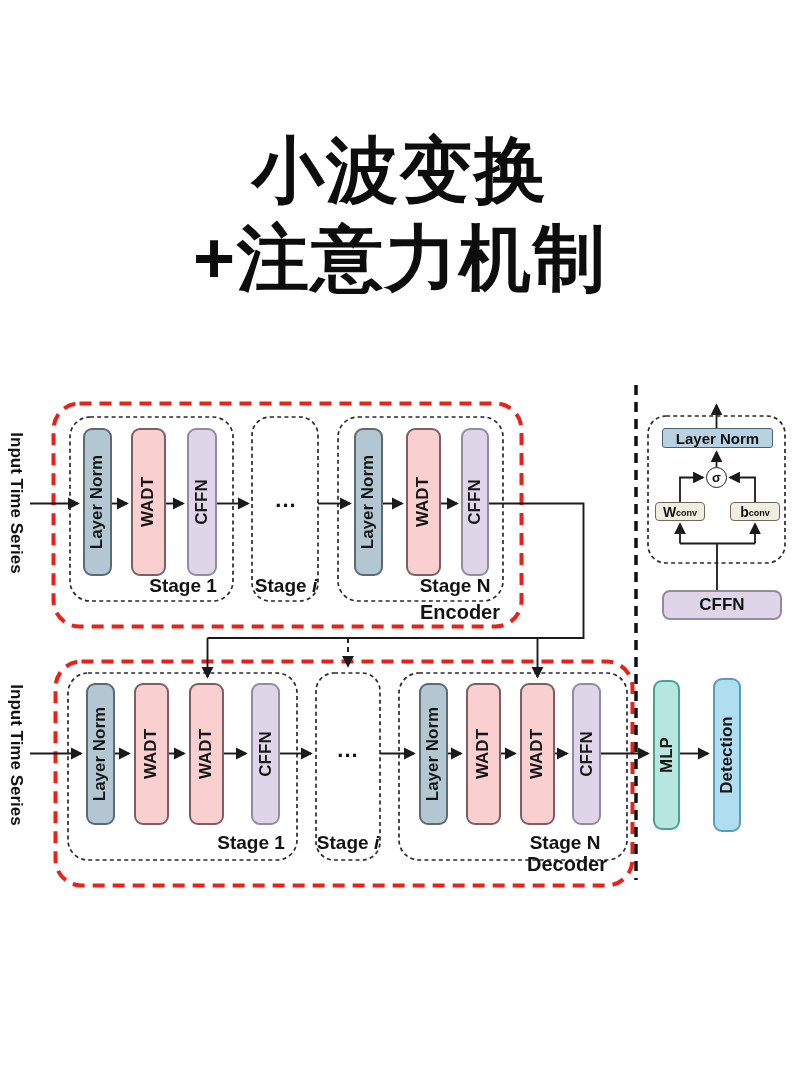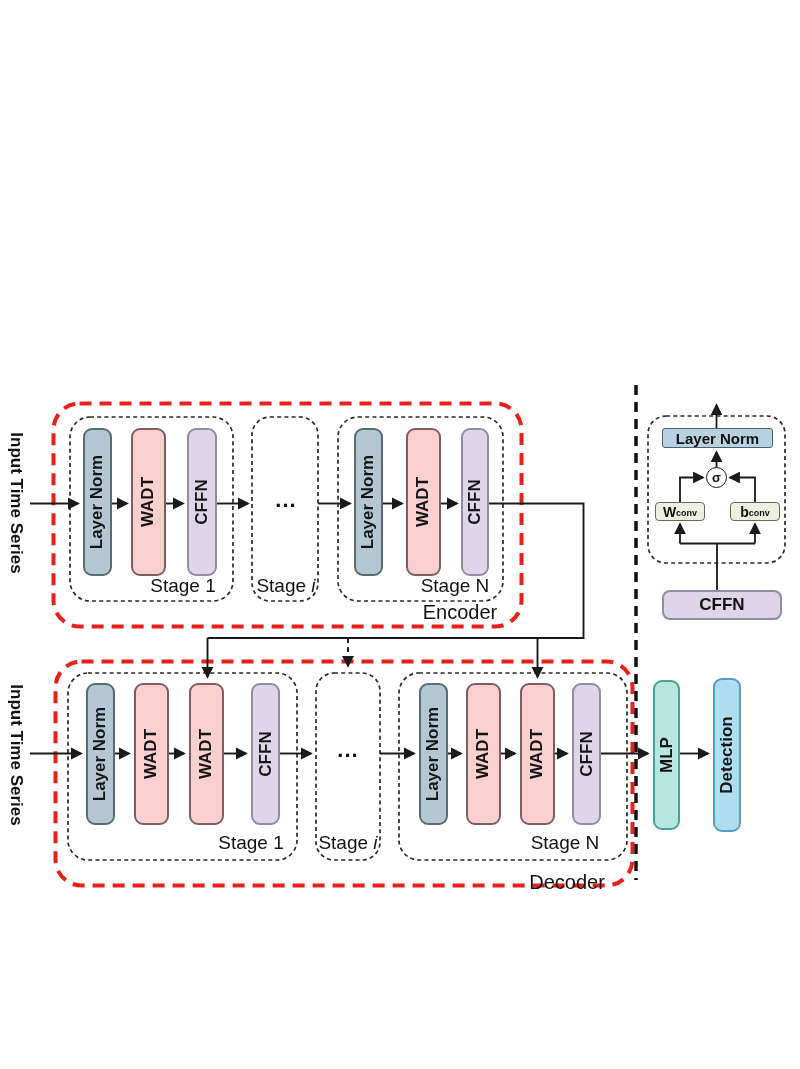--- a/index.html
+++ b/index.html
@@ -17,21 +17,21 @@
     border:2px solid #555;border-radius:9px;box-sizing:border-box;
   }
   .block span{transform:rotate(-90deg);white-space:nowrap;font-weight:700;font-size:17px;color:#151515;}
   .ln{background:#b2c7d1;border-color:#5a6b72;}
   .wadt{background:#f9cfd0;border-color:#7e5f61;}
   .cffn{background:#ded6e8;border-color:#948aa2;}
   .mlp{background:#b6e6de;border-color:#44a49a;}
   .det{background:#b1ddf0;border-color:#5a9cbe;}
   .lbl{
     position:absolute;transform:translate(-50%,-50%);white-space:nowrap;
-    font-weight:400;font-size:19px;color:#131313;
+    font-weight:700;font-size:19px;color:#131313;
   }
   .big{font-size:20px;}
   .dots{font-size:22px;font-weight:900;letter-spacing:1px;}
   .vlabel{
     position:absolute;transform:translate(-50%,-50%) rotate(90deg);white-space:nowrap;
     font-weight:700;font-size:17px;color:#131313;
   }
   .it{font-style:italic;}
   
   .sideln{
@@ -54,20 +54,24 @@
     position:absolute;left:662px;top:590px;width:120px;height:30px;
     background:#ded6e8;border:2px solid #948aa2;border-radius:8px;box-sizing:border-box;
     display:flex;align-items:center;justify-content:center;font-weight:700;font-size:17px;
   }
 </style>
 </head>
 <body>
 
 <div class="page">
 
+  <div class="title">
+    <div>小波变换</div>
+    <div>+注意力机制</div>
+  </div>
 
   <svg class="lines" viewBox="0 0 800 1069">
     <defs>
       <marker id="ah" viewBox="0 0 10 10" refX="8.5" refY="5" markerWidth="6.5" markerHeight="6.5" orient="auto-start-reverse">
         <path d="M0,0 L10,5 L0,10 z" fill="#1a1a1a"></path>
       </marker>
     </defs>
 
     <rect x="53.5" y="403.5" width="468" height="223" rx="26" fill="none" stroke="#e8221a" stroke-width="4" stroke-dasharray="12 8"></rect>
     <rect x="55.5" y="661.5" width="577" height="224" rx="26" fill="none" stroke="#e8221a" stroke-width="4" stroke-dasharray="12 8"></rect>
@@ -176,21 +180,21 @@
       <span>WADT</span>
     </div>
   <div class="block cffn" style="left:572px;top:683px;width:29px;height:142px;">
       <span>CFFN</span>
     </div>
 
   <div class="lbl" style="left:251px;top:843px;">Stage 1</div>
   <div class="lbl dots" style="left:348px;top:750px;">...</div>
   <div class="lbl" style="left:348px;top:843px;"><span>Stage </span><span class="it">i</span></div>
   <div class="lbl" style="left:565px;top:843px;">Stage N</div>
-  <div class="lbl big" style="left:567px;top:882px;">Decoder</div>
+  <div class="lbl big" style="left:567px;top:864px;">Decoder</div>
 
   <div class="block mlp" style="left:653px;top:680px;width:27px;height:150px;">
       <span>MLP</span>
     </div>
   <div class="block det" style="left:713px;top:678px;width:28px;height:154px;">
       <span>Detection</span>
     </div>
 
   <div class="sideln">Layer Norm</div>
   <div class="sigma">σ</div>

